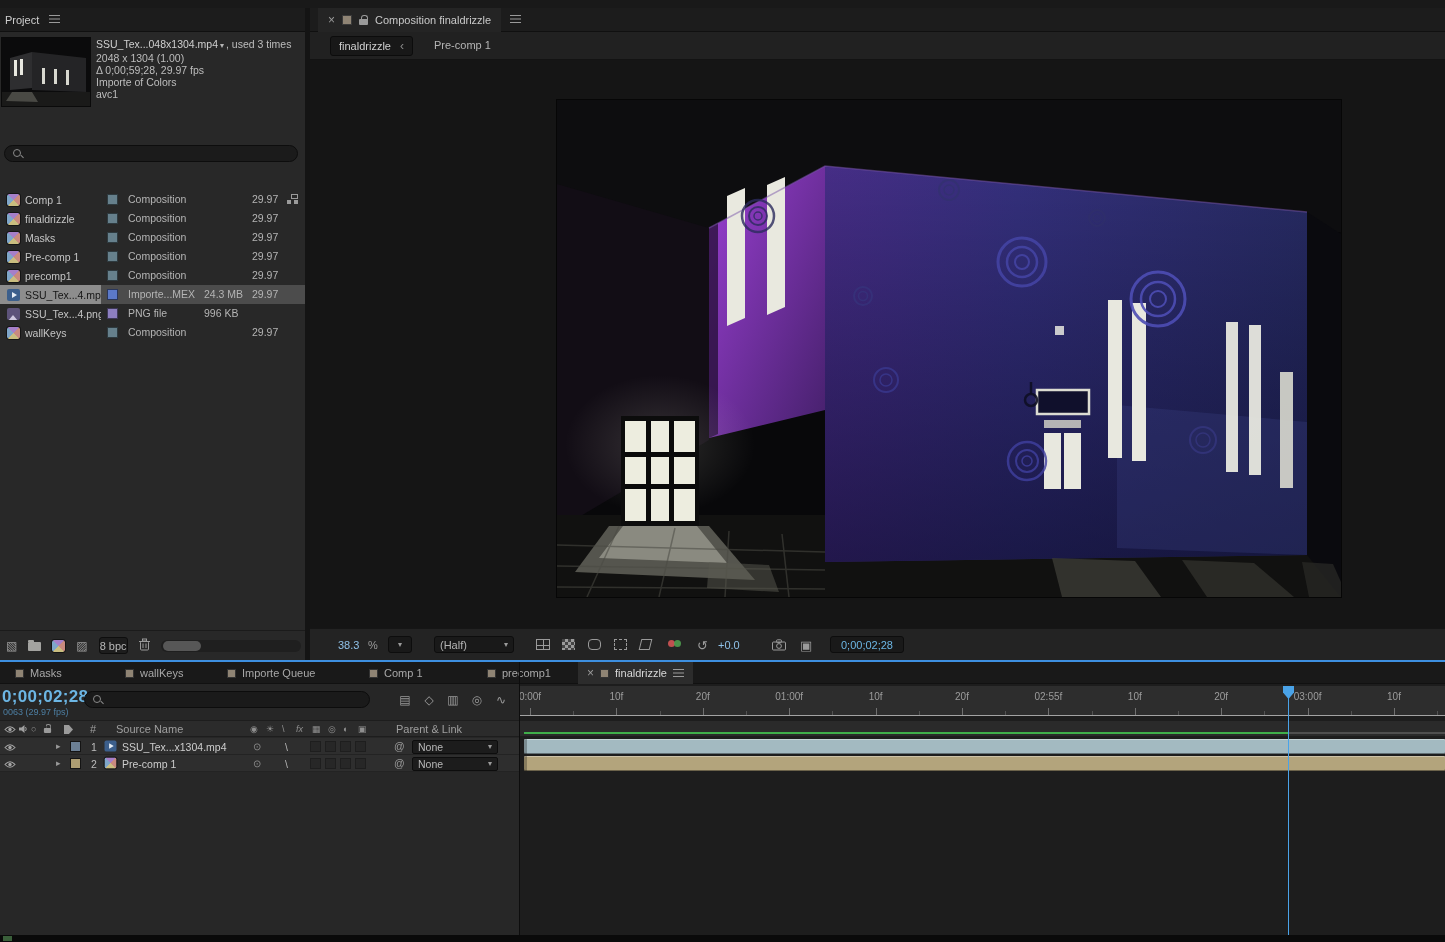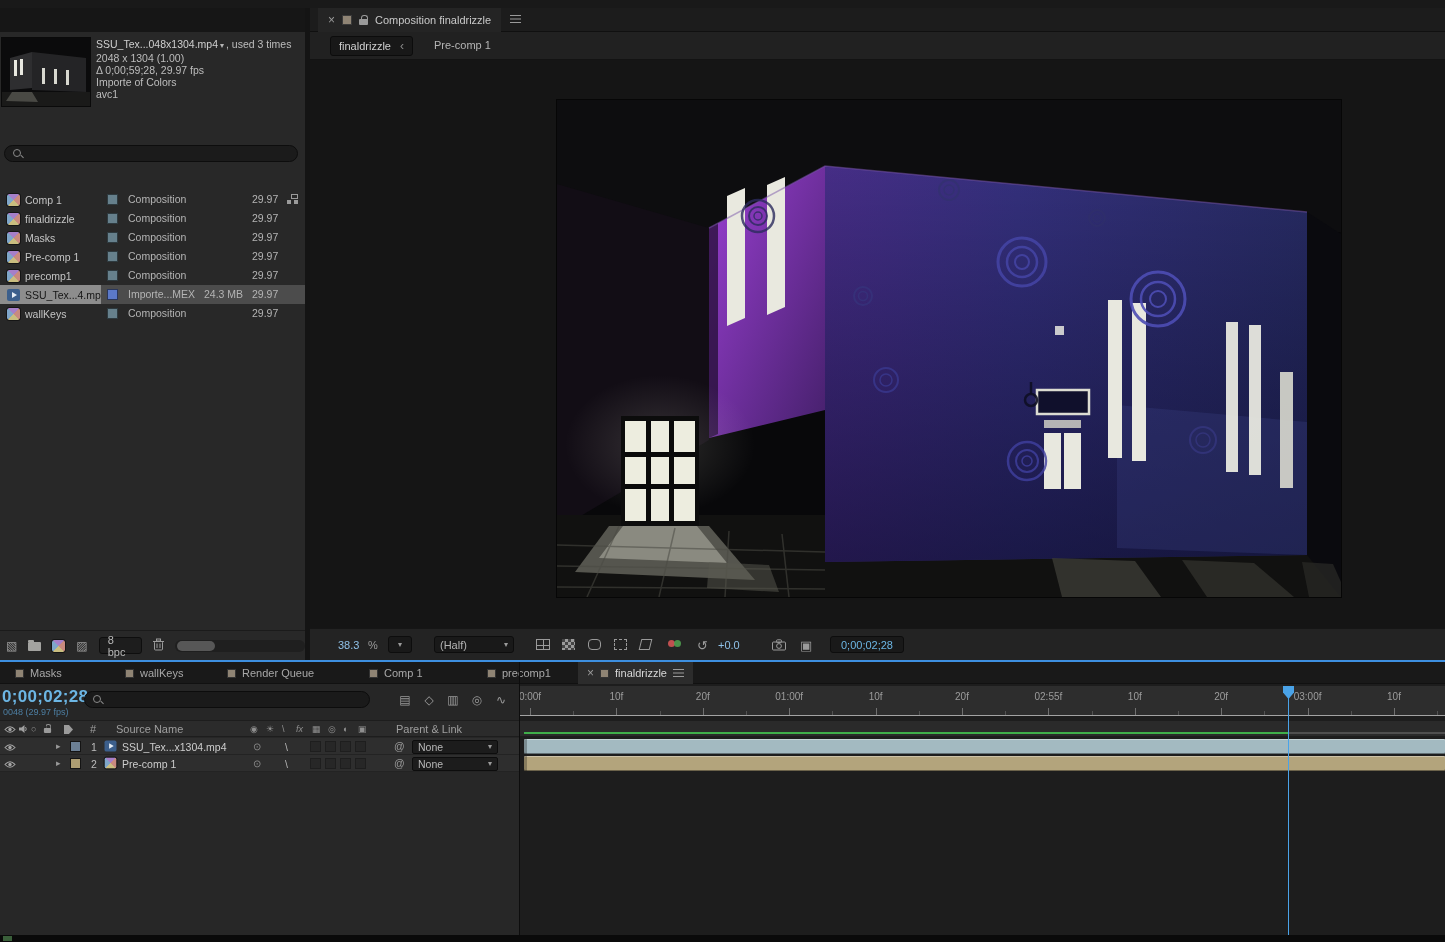--- a/index.html
+++ b/index.html
@@ -66,21 +66,21 @@
 .prow .pr-name{position:absolute;left:0;top:0;width:101px;height:19px;display:flex;align-items:center;gap:5px;padding-left:7px;overflow:hidden;white-space:nowrap;color:#c4c4c4}
 .prow .pr-sw{position:absolute;left:107px;top:4px;width:11px;height:11px;border:1px solid rgba(0,0,0,.55)}
 .prow .pr-type{position:absolute;left:128px;top:3px;width:74px;overflow:hidden;white-space:nowrap}
 .prow .pr-size{position:absolute;left:204px;top:3px}
 .prow .pr-fps{position:absolute;left:252px;top:3px}
 .prow .pr-net{position:absolute;left:287px;top:4px}
 .prow.sel{background:#4c4c4c}
 .prow.sel .pr-name{background:#8d8d8d}
 .prow.sel .pr-name .pr-nm{color:#151515}
 #proj-footer{left:0;top:630px;width:305px;height:30px;background:#282828;border-top:1px solid #1b1b1b;display:flex;align-items:center;gap:11px;padding-left:6px}
-#bpc-btn{background:#1d1d1d;border:1px solid #0e0e0e;border-radius:3px;height:17px;padding:0 8px;display:flex;align-items:center;color:#b8b8b8}
+#bpc-btn{background:#1d1d1d;border:1px solid #0e0e0e;border-radius:3px;height:17px;padding:0 0;display:flex;align-items:center;color:#b8b8b8}
 #proj-scroll{position:relative;width:140px;height:12px;background:#1f1f1f;border-radius:6px}
 #proj-scroll .thumb{position:absolute;left:2px;top:1px;width:38px;height:10px;background:#575757;border-radius:5px}
 
 
 #comp-tabbar{left:310px;top:8px;width:1135px;height:24px;background:#1c1c1c;border-bottom:1px solid #101010}
 #comp-tab{position:absolute;left:8px;top:0;height:24px;display:flex;align-items:center;gap:7px;padding:0 10px;background:#242424;color:#c9c9c9}
 #comp-tab .x{color:#9a9a9a;font-size:12px}
 #comp-menu{position:absolute;left:200px;top:7px}
 #comp-bread{left:310px;top:32px;width:1135px;height:28px;background:#212121;border-bottom:1px solid #131313}
 #bc-pill{position:absolute;left:20px;top:4px;height:20px;background:#181818;border:1px solid #0c0c0c;border-radius:3px;display:flex;align-items:center;gap:9px;padding:0 8px;color:#cfcfcf}
@@ -150,20 +150,24 @@
 #footer-strip{left:0;top:935px;width:1445px;height:7px;background:#0a0a0a}
 #footer-strip .sliver{position:absolute;left:3px;top:1px;width:9px;height:5px;background:#3a5f3a}
 </style>
 </head>
 <body>
 
 <div class="screen">
 
   <div class="abs" id="topstrip"></div>
 
+  <div class="abs" id="proj-tabbar">
+    <span class="tab-label">Project</span>
+    <span class="ham"></span>
+  </div>
 
   <div class="abs" id="proj-body">
     <div class="abs" id="pv-thumb">
       <svg width="88" height="68" viewBox="0 0 88 68">
         <rect width="88" height="68" fill="#0b0b0c"></rect>
         <polygon points="8,20 30,14 30,50 8,52" fill="#2e2e30"></polygon>
         <polygon points="30,14 84,20 84,54 30,52" fill="#242426"></polygon>
         <rect x="12" y="22" width="3" height="16" fill="#e8e8e0"></rect>
           <rect x="18" y="21" width="3" height="16" fill="#e8e8e0"></rect>
         <rect x="40" y="30" width="3" height="16" fill="#d8d8d0"></rect>
@@ -241,20 +245,30 @@
         </div>
         <div class="prow sel">
           <span class="pr-name">
             <span class="fico video"></span>
             <span class="pr-nm">SSU_Tex...4.mp4</span>
           </span>
           <span class="pr-sw" style="background:#5b79c9"></span>
           <span class="pr-type">Importe...MEX</span>
           <span class="pr-size">24.3 MB</span>
           <span class="pr-fps">29.97</span>
+        </div>
+        <div class="prow">
+          <span class="pr-name">
+            <span class="fico image"></span>
+            <span class="pr-nm">SSU_Tex...4.png</span>
+          </span>
+          <span class="pr-sw" style="background:#8d7fc0"></span>
+          <span class="pr-type">PNG file</span>
+          <span class="pr-size">996 KB</span>
+          <span class="pr-fps"></span>
         </div>
         <div class="prow">
           <span class="pr-name">
             <span class="fico composition"></span>
             <span class="pr-nm">wallKeys</span>
           </span>
           <span class="pr-sw" style="background:#66808c"></span>
           <span class="pr-type">Composition</span>
           <span class="pr-size"></span>
           <span class="pr-fps">29.97</span>
@@ -455,40 +469,40 @@
         <div class="tl-tab" style="left: 6px;">
           <span class="sq"></span>
           <span>Masks</span>
         </div>
         <div class="tl-tab" style="left: 116px;">
           <span class="sq"></span>
           <span>wallKeys</span>
         </div>
         <div class="tl-tab" style="left: 218px;">
           <span class="sq"></span>
-          <span>Render Queue</span>
+          <span>Importe Queue</span>
         </div>
         <div class="tl-tab" style="left: 360px;">
           <span class="sq"></span>
           <span>Comp 1</span>
         </div>
         <div class="tl-tab" style="left: 478px;">
           <span class="sq"></span>
           <span>precomp1</span>
         </div>
         <div class="tl-tab act" style="left: 578px;">
           <span class="x">×</span>
           <span class="sq"></span>
           <span>finaldrizzle</span>
           <span class="ham"></span>
         </div>
       </div>
 
     <div id="tl-time">0;00;02;28</div>
-    <div id="tl-frameinfo">0048 (29.97 fps)</div>
+    <div id="tl-frameinfo">0063 (29.97 fps)</div>
 
     <div id="tl-search">
       <span class="mag"></span>
       <span></span>
     </div>
 
     <span class="tl-toggle" style="left:396px">▤</span>
     <span class="tl-toggle" style="left:420px">◇</span>
     <span class="tl-toggle" style="left:444px">▥</span>
     <span class="tl-toggle" style="left:468px">◎</span>

